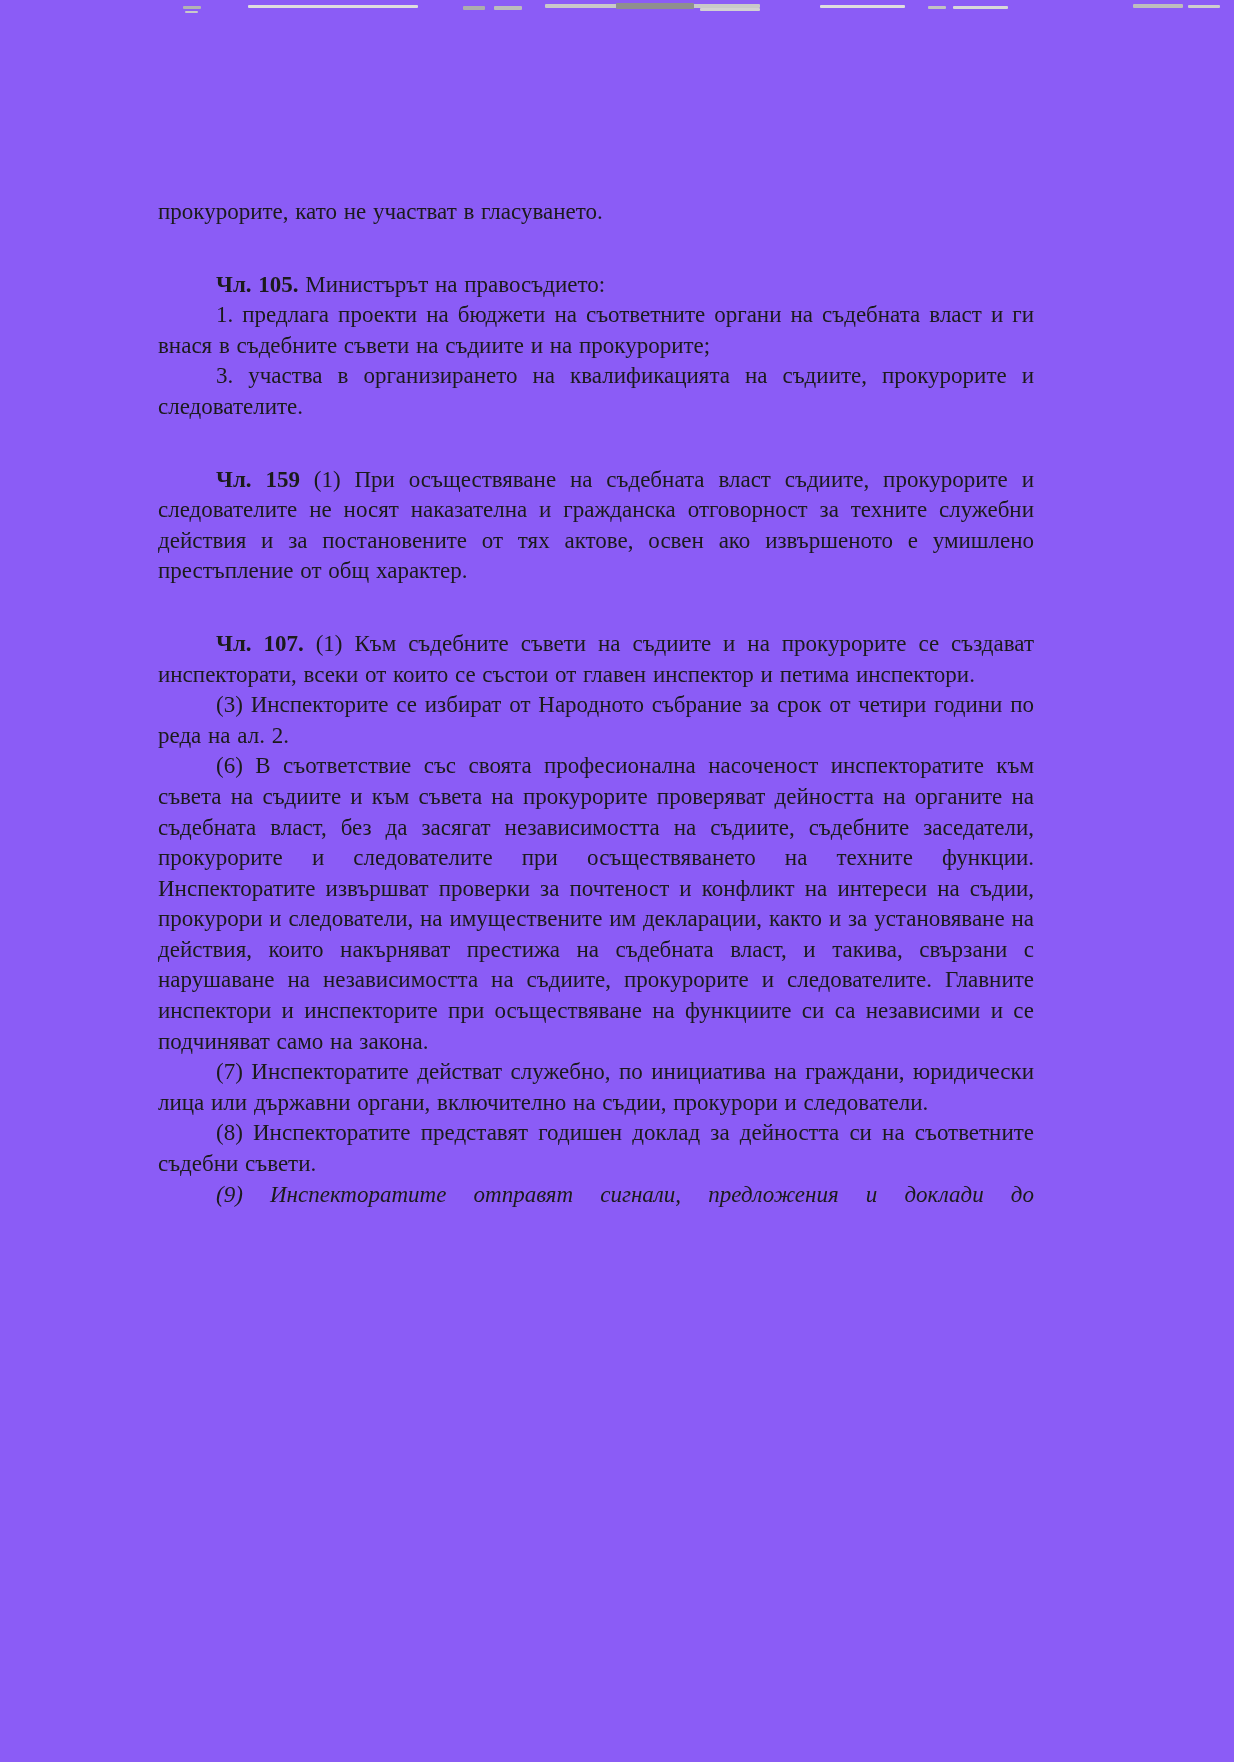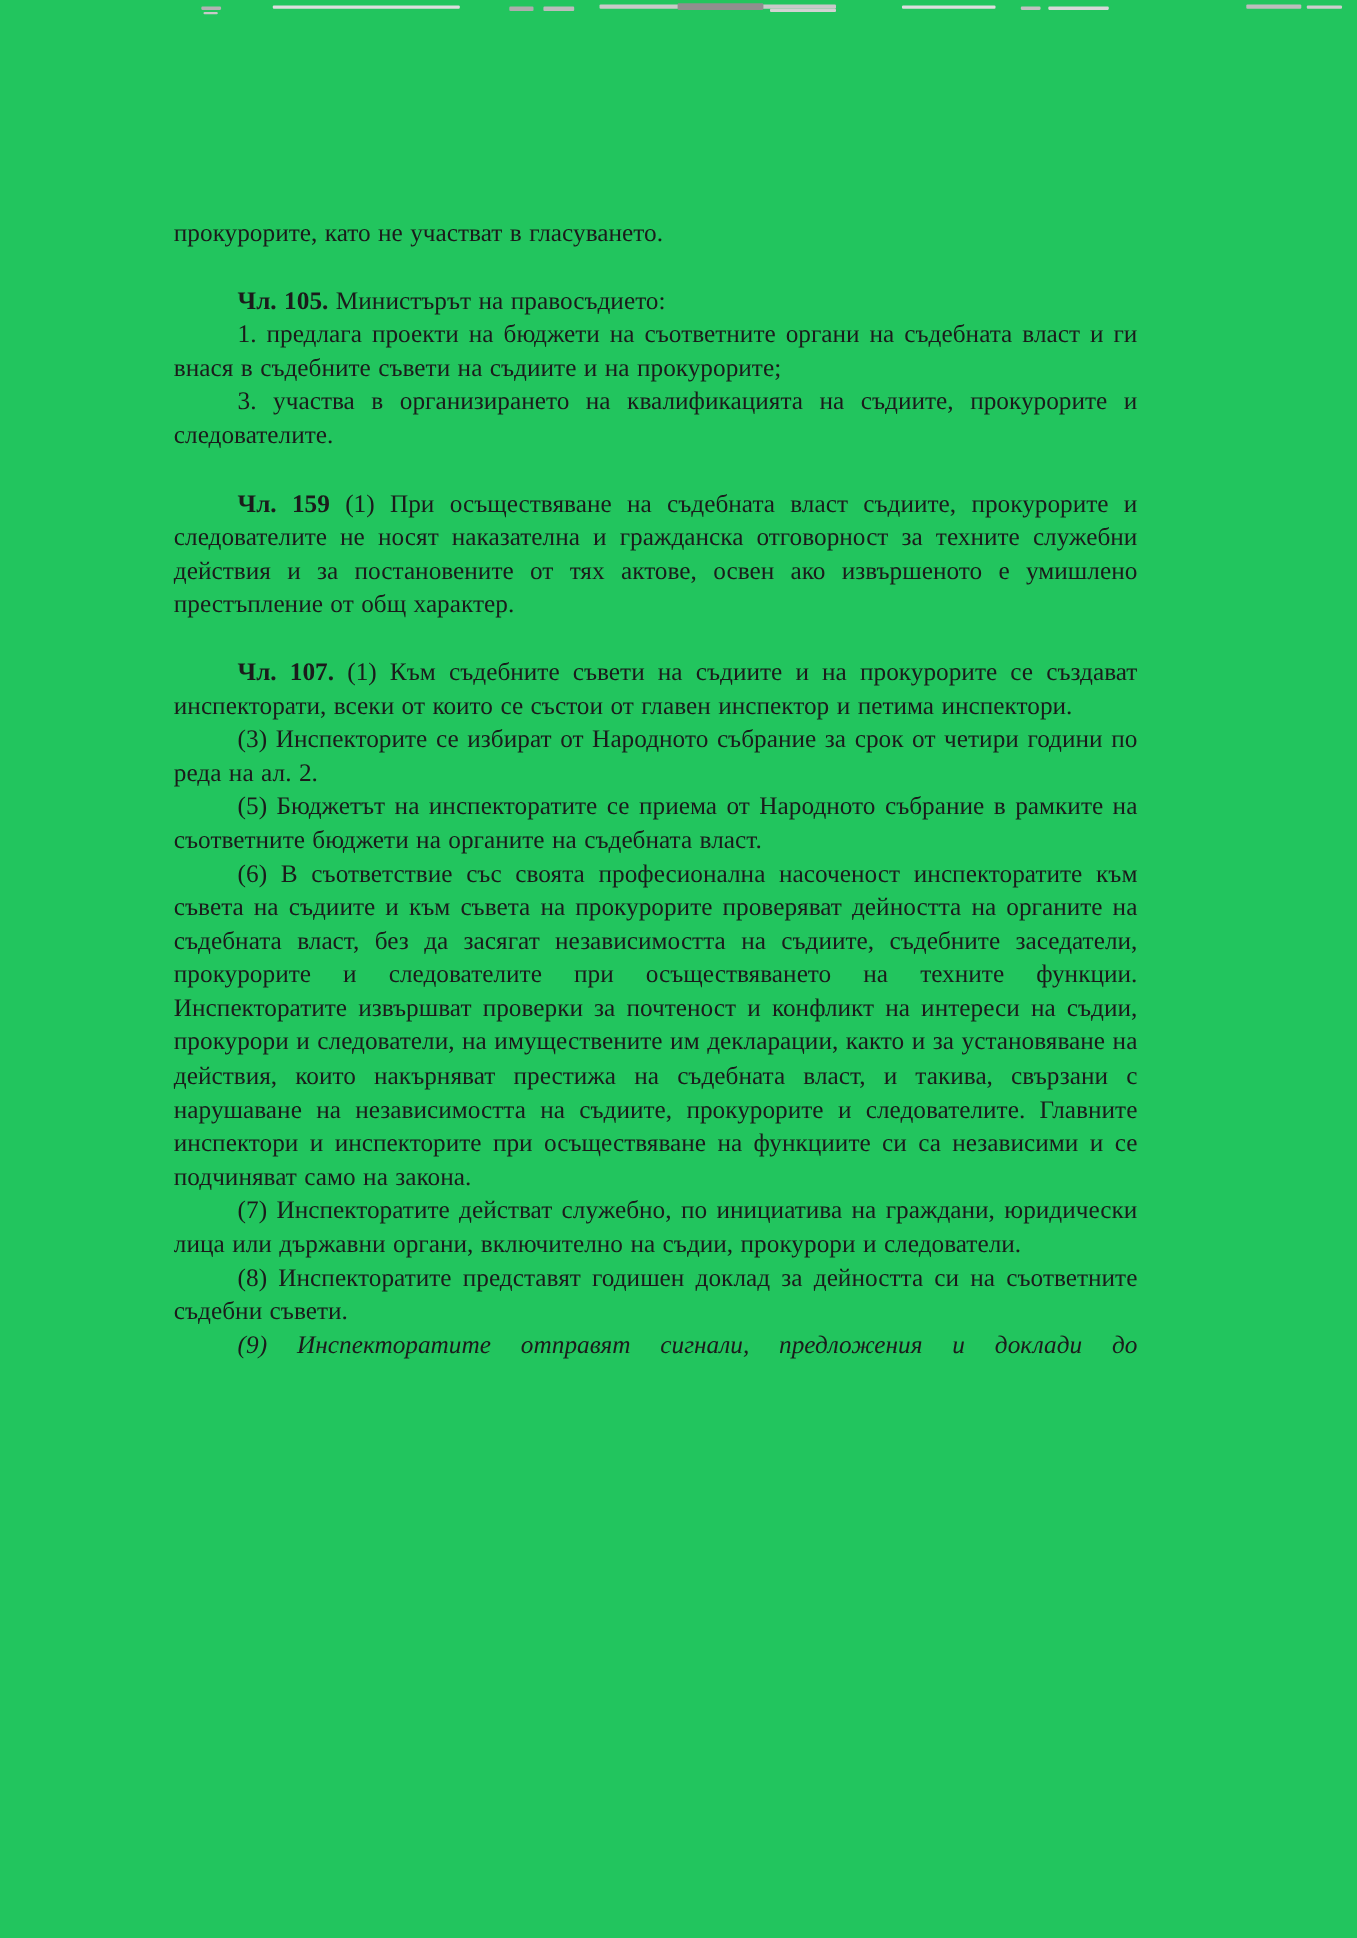--- a/index.html
+++ b/index.html
@@ -10,21 +10,21 @@
     width: 1234px;
     height: 1762px;
     background: #ffffff;
     position: relative;
     overflow: hidden;
     font-family: "Liberation Serif", "DejaVu Serif", serif;
   }
   .page {
     position: absolute;
     inset: 0;
-    background: #22c55e;
+    background: #8b5cf6;
   }
   
   .scan-strip { position: absolute; top: 0; left: 0; width: 100%; height: 16px; }
   .scan-strip .mark { position: absolute; border-radius: 1px; }
   .m1  { left: 183px;  top: 6px;  width: 18px;  height: 3px; background: #b3b3b3; }
   .m1b { left: 185px;  top: 11px; width: 13px;  height: 2px; background: #c9c9c9; }
   .m2  { left: 248px;  top: 5px;  width: 170px; height: 3px; background: #dedede; }
   .m3  { left: 463px;  top: 6px;  width: 22px;  height: 4px; background: #adadad; }
   .m3b { left: 494px;  top: 6px;  width: 28px;  height: 4px; background: #bcbcbc; }
   .m4  { left: 545px;  top: 4px;  width: 215px; height: 4px; background: #c9c9c9; }
@@ -45,21 +45,21 @@
     font-size: 23px;
     line-height: 30.6px;
     text-align: justify;
     word-spacing: 1px;
   }
   .para {
     margin: 0;
     text-indent: 58px;
   }
   .no-indent { text-indent: 0; }
-  .art-gap { margin-top: 31px; }
+  .art-gap { margin-top: 42px; }
   .last-justify { text-align-last: justify; font-style: italic; }
   .lead { font-weight: 700; }
 </style>
 </head>
 <body>
 
 <div class="page">
 
   <div class="scan-strip">
     <div class="mark m1"></div>
@@ -89,21 +89,20 @@
     <p class="para"><span class="lead"></span><span>3. участва в организирането на квалификацията на съдиите, прокурорите и следователите.</span></p>
 
     <p class="para art-gap"><span class="lead">Чл. 159</span><span> (1) При осъществяване на съдебната власт съдиите, прокурорите и следователите не носят наказателна и гражданска отговорност за техните служебни действия и за постановените от тях актове, освен ако извършеното е умишлено престъпление от общ характер.</span></p>
 
     <p class="para art-gap"><span class="lead">Чл. 107.</span><span> (1) Към съдебните съвети на съдиите и на прокурорите се създават инспекторати, всеки от които се състои от главен инспектор и петима инспектори.</span></p>
 
 
     <p class="para"><span class="lead"></span><span>(3) Инспекторите се избират от Народното събрание за срок от четири години по реда на ал. 2.</span></p>
 
 
-    <p class="para"><span class="lead"></span><span>(5) Бюджетът на инспекторатите се приема от Народното събрание в рамките на съответните бюджети на органите на съдебната власт.</span></p>
 
     <p class="para"><span class="lead"></span><span>(6) В съответствие със своята професионална насоченост инспекторатите към съвета на съдиите и към съвета на прокурорите проверяват дейността на органите на съдебната власт, без да засягат независимостта на съдиите, съдебните заседатели, прокурорите и следователите при осъществяването на техните функции. Инспекторатите извършват проверки за почтеност и конфликт на интереси на съдии, прокурори и следователи, на имуществените им декларации, както и за установяване на действия, които накърняват престижа на съдебната власт, и такива, свързани с нарушаване на независимостта на съдиите, прокурорите и следователите. Главните инспектори и инспекторите при осъществяване на функциите си са независими и се подчиняват само на закона.</span></p>
 
     <p class="para"><span class="lead"></span><span>(7) Инспекторатите действат служебно, по инициатива на граждани, юридически лица или държавни органи, включително на съдии, прокурори и следователи.</span></p>
 
     <p class="para"><span class="lead"></span><span>(8) Инспекторатите представят годишен доклад за дейността си на съответните съдебни съвети.</span></p>
 
     <p class="para last-justify"><span class="lead"></span><span>(9) Инспекторатите отправят сигнали, предложения и доклади до</span></p>
 
   </div>

